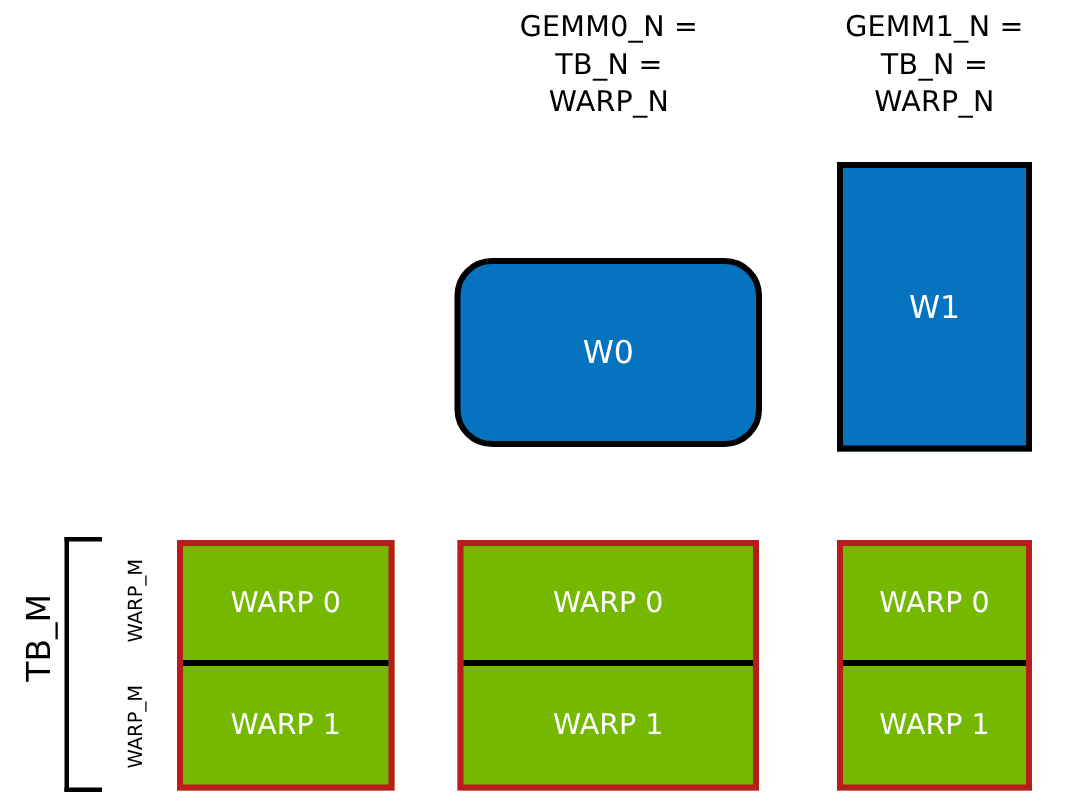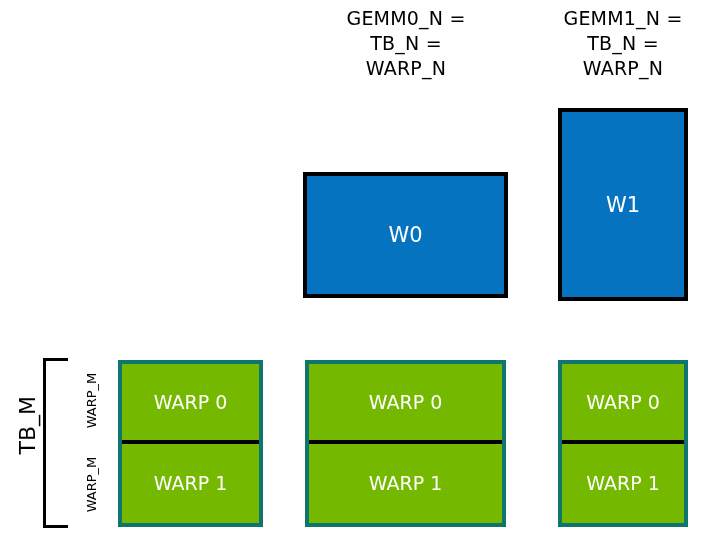--- a/index.html
+++ b/index.html
@@ -55,34 +55,35 @@
     justify-content: center;
     color: #ffffff;
     font-size: 21px;
     user-select: none;
   }
   #box-w0 {
     left: 303px;
     top: 172px;
     width: 205px;
     height: 126px;
+    border-radius: 25px;
   }
   #box-w1 {
     left: 558px;
     top: 108px;
     width: 130px;
     height: 193px;
   }
 
   
   .green-column {
     position: absolute;
     top: 360px;
     height: 167px;
-    border: 4px solid #0f766e;
+    border: 4px solid #b91c1c;
     box-sizing: border-box;
     background: #74B900;
     display: flex;
     flex-direction: column;
     user-select: none;
   }
   #green-col-left   { left: 118px; width: 145px; }
   #green-col-middle { left: 305px; width: 201px; }
   #green-col-right  { left: 558px; width: 130px; }
 

